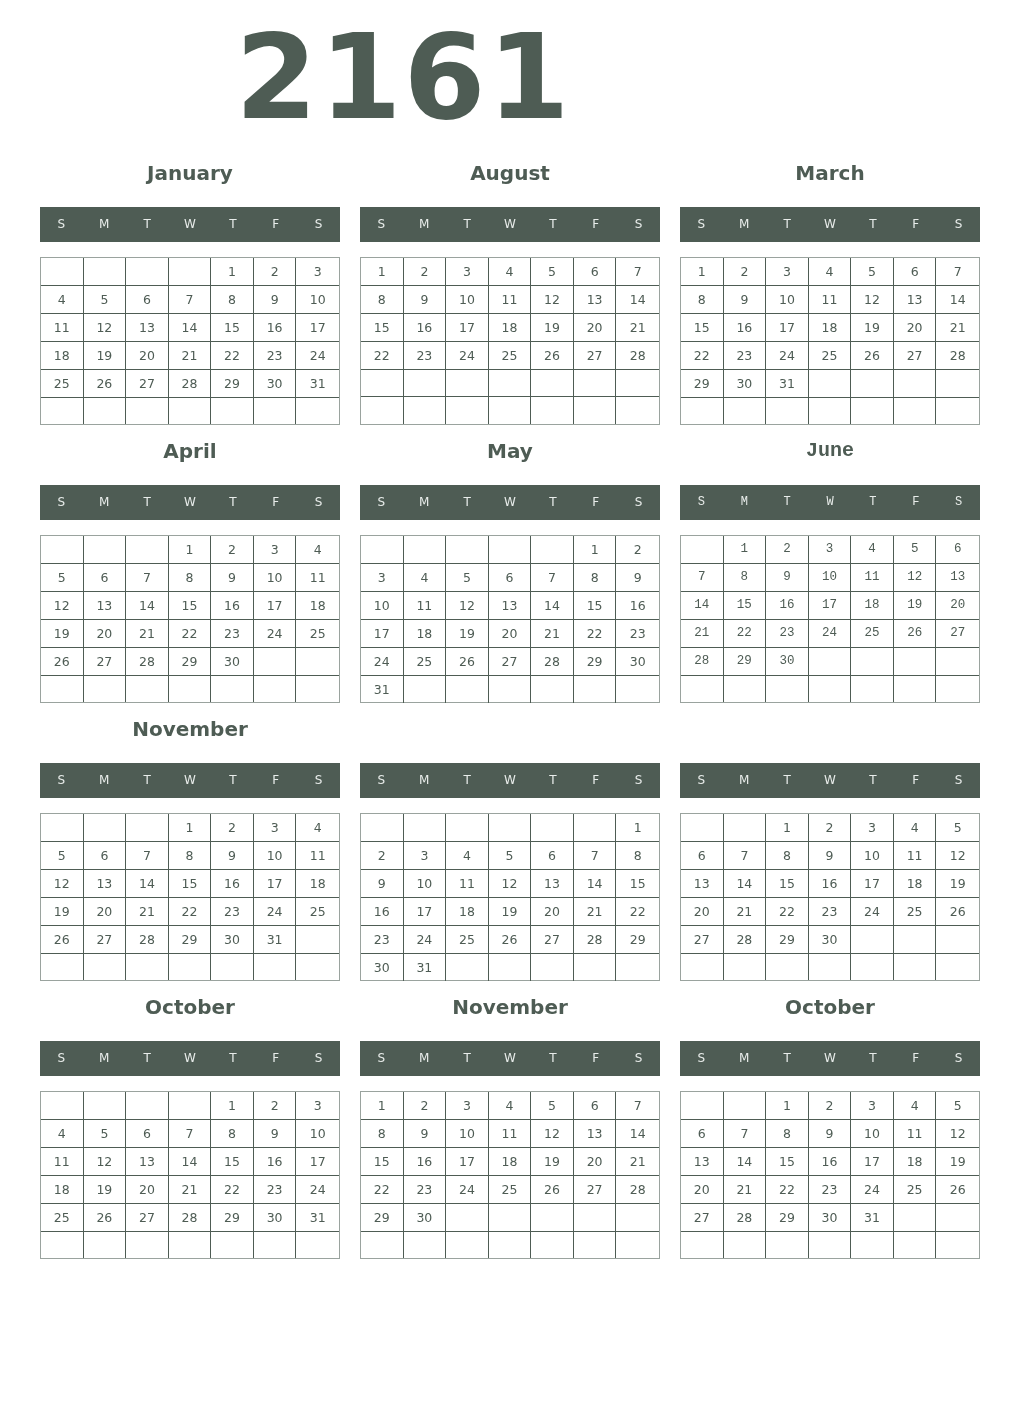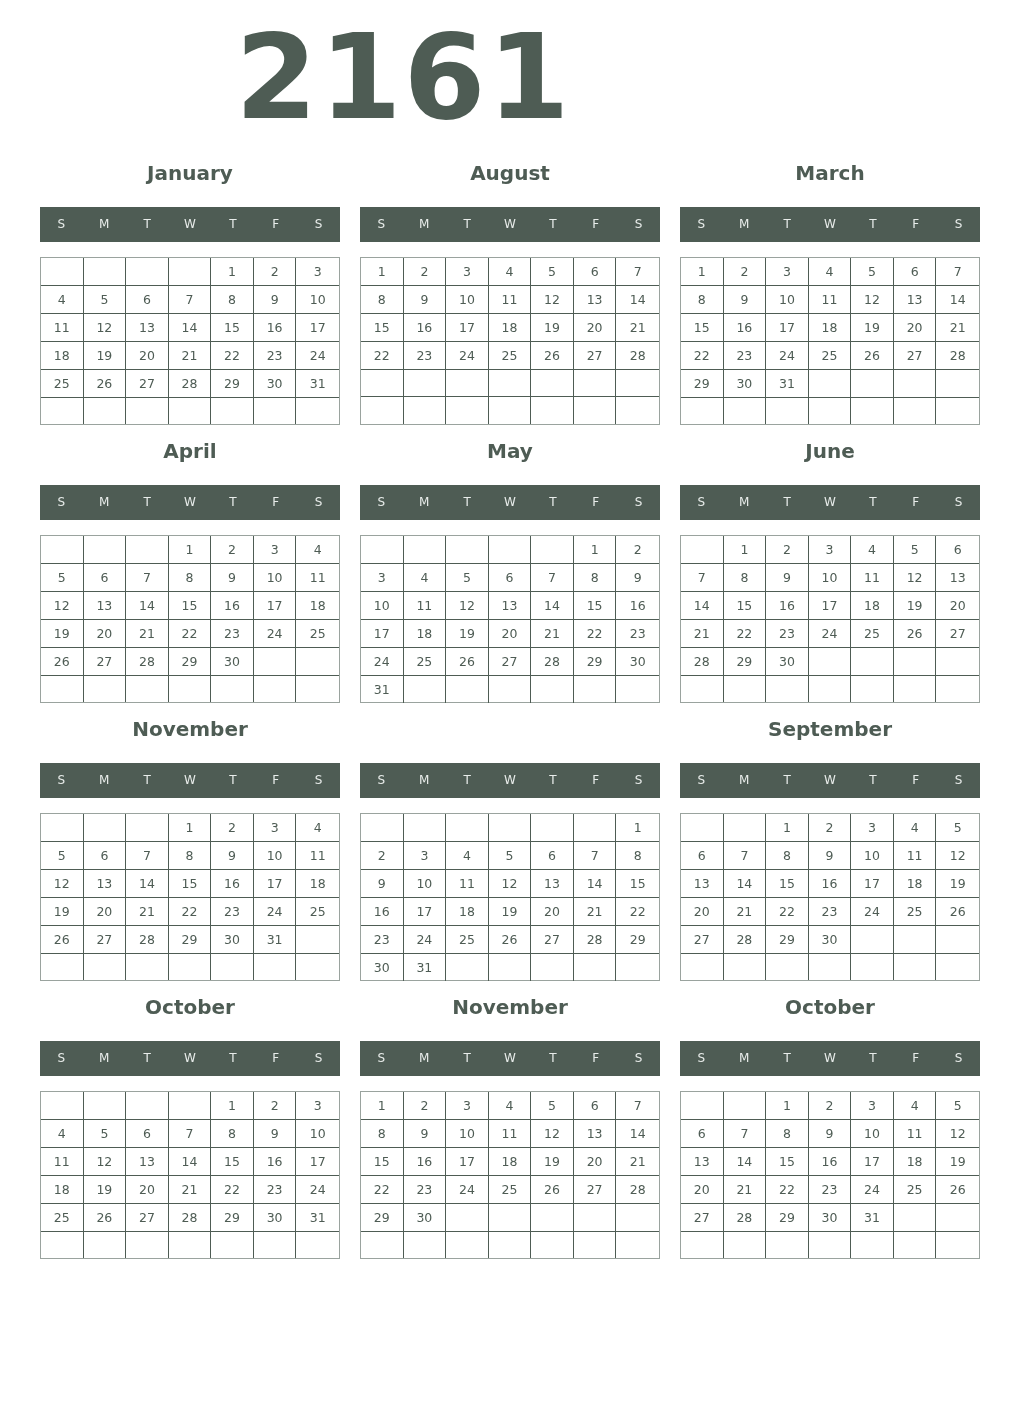--- a/index.html
+++ b/index.html
@@ -300,21 +300,21 @@
         <div class="cell c7">30</div>
         <div class="cell r6">31</div>
         <div class="cell r6"></div>
         <div class="cell r6"></div>
         <div class="cell r6"></div>
         <div class="cell r6"></div>
         <div class="cell r6"></div>
         <div class="cell c7 r6"></div>
       </div>
     </div>
-    <div class="month" style="left: 680px; top: 428px;">
+    <div class="month" style="left: 680px; top: 428px; font-family: Liberation Mono, monospace;">
       <div class="month-title">June</div>
       <div class="dow">
         <span>S</span>
         <span>M</span>
         <span>T</span>
         <span>W</span>
         <span>T</span>
         <span>F</span>
         <span>S</span>
       </div>
@@ -468,21 +468,20 @@
         <div class="cell r6">30</div>
         <div class="cell r6">31</div>
         <div class="cell r6"></div>
         <div class="cell r6"></div>
         <div class="cell r6"></div>
         <div class="cell r6"></div>
         <div class="cell c7 r6"></div>
       </div>
     </div>
     <div class="month" style="left: 680px; top: 706px;">
-      <div class="month-title">September</div>
       <div class="dow">
         <span>S</span>
         <span>M</span>
         <span>T</span>
         <span>W</span>
         <span>T</span>
         <span>F</span>
         <span>S</span>
       </div>
       <div class="grid">

